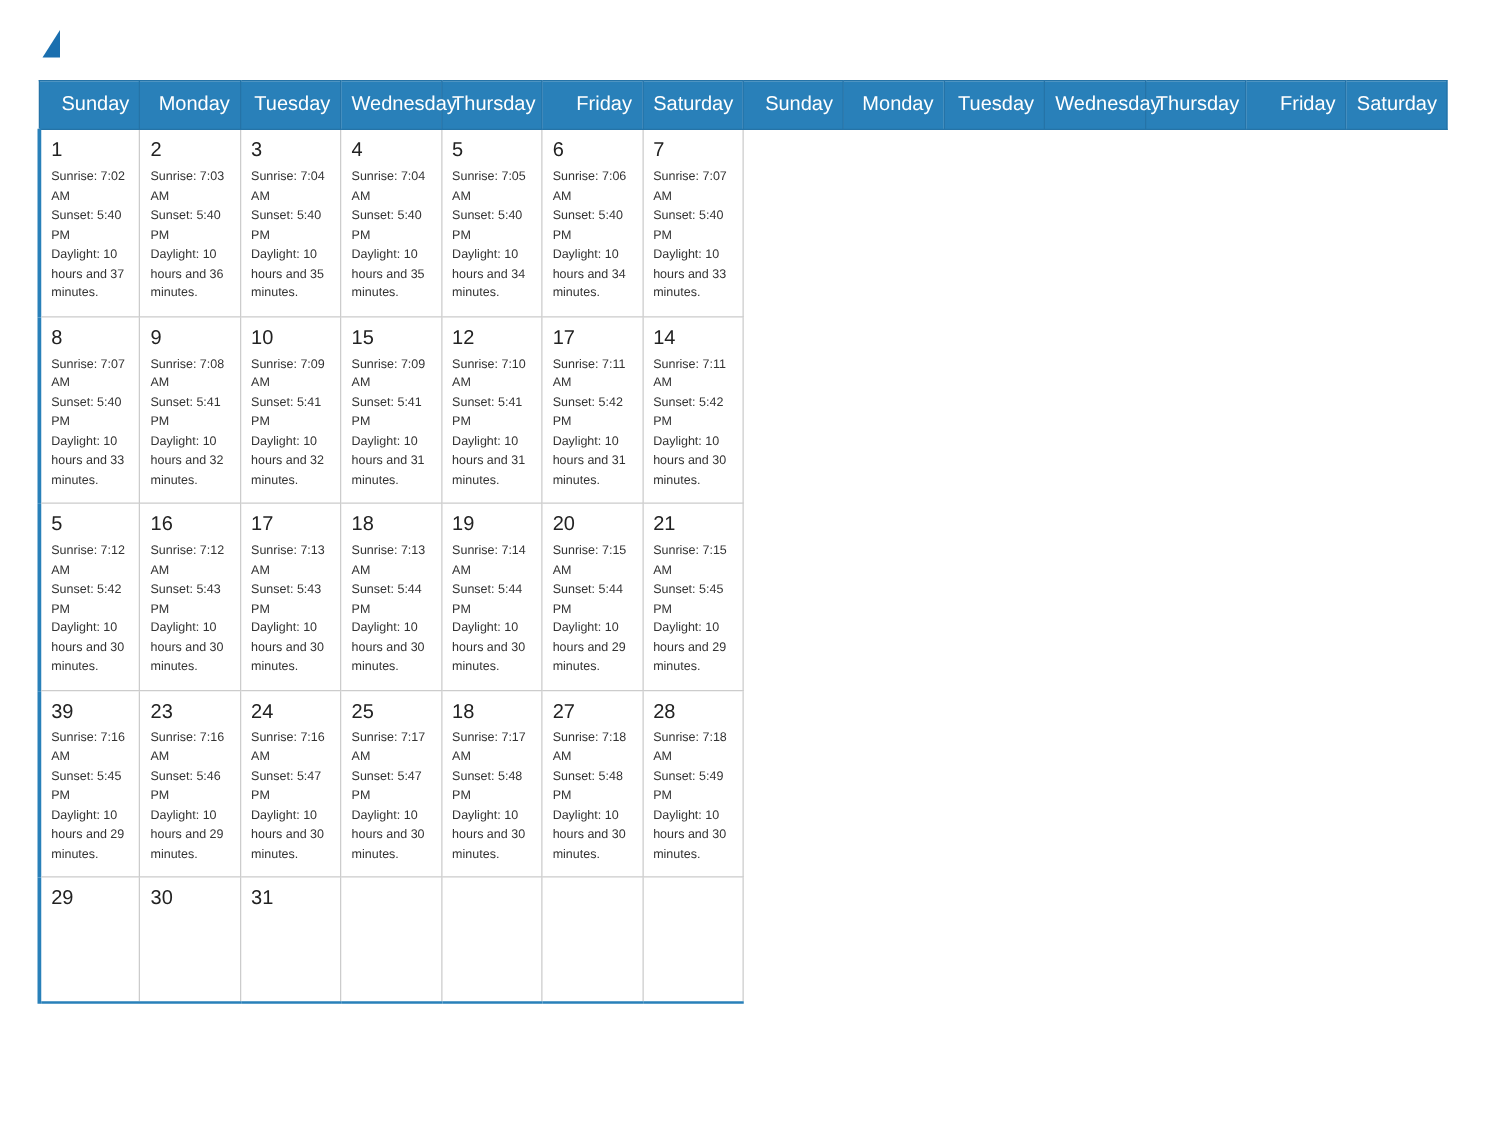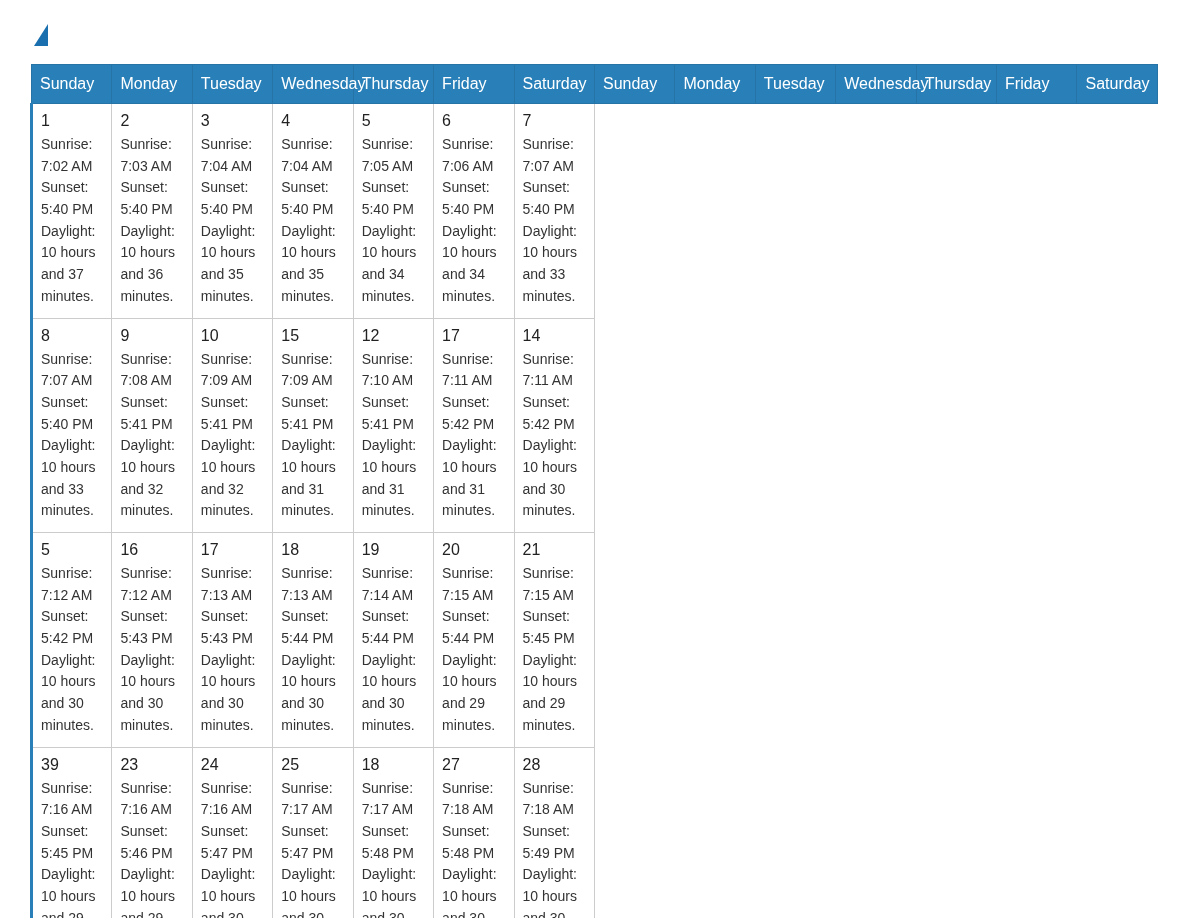--- a/index.html
+++ b/index.html
@@ -63,42 +63,42 @@
       width: 100%;
       border-collapse: collapse;
       table-layout: fixed;
     }
     th {
       background-color: #2980b9;
       color: #fff;
       padding: 10px 8px;
       font-size: 16px;
       font-weight: normal;
-      text-align: left;
+      text-align: right;
       border: 1px solid #2573a7;
     }
     td {
       vertical-align: top;
       padding: 8px 8px 10px 8px;
       border: 1px solid #ccc;
       font-size: 13px;
       color: #333;
       height: 100px;
     }
     td:first-child {
       border-left: 3px solid #2980b9;
     }
     .day-num {
       font-size: 16px;
       font-weight: normal;
       color: #222;
       margin-bottom: 4px;
     }
     .day-info {
-      font-size: 14px;
+      font-size: 10px;
       line-height: 1.55;
       color: #333;
     }
     .empty-cell {
       background: #fff;
     }
     tr:last-child td {
       border-bottom: 2px solid #2980b9;
     }
   </style>

